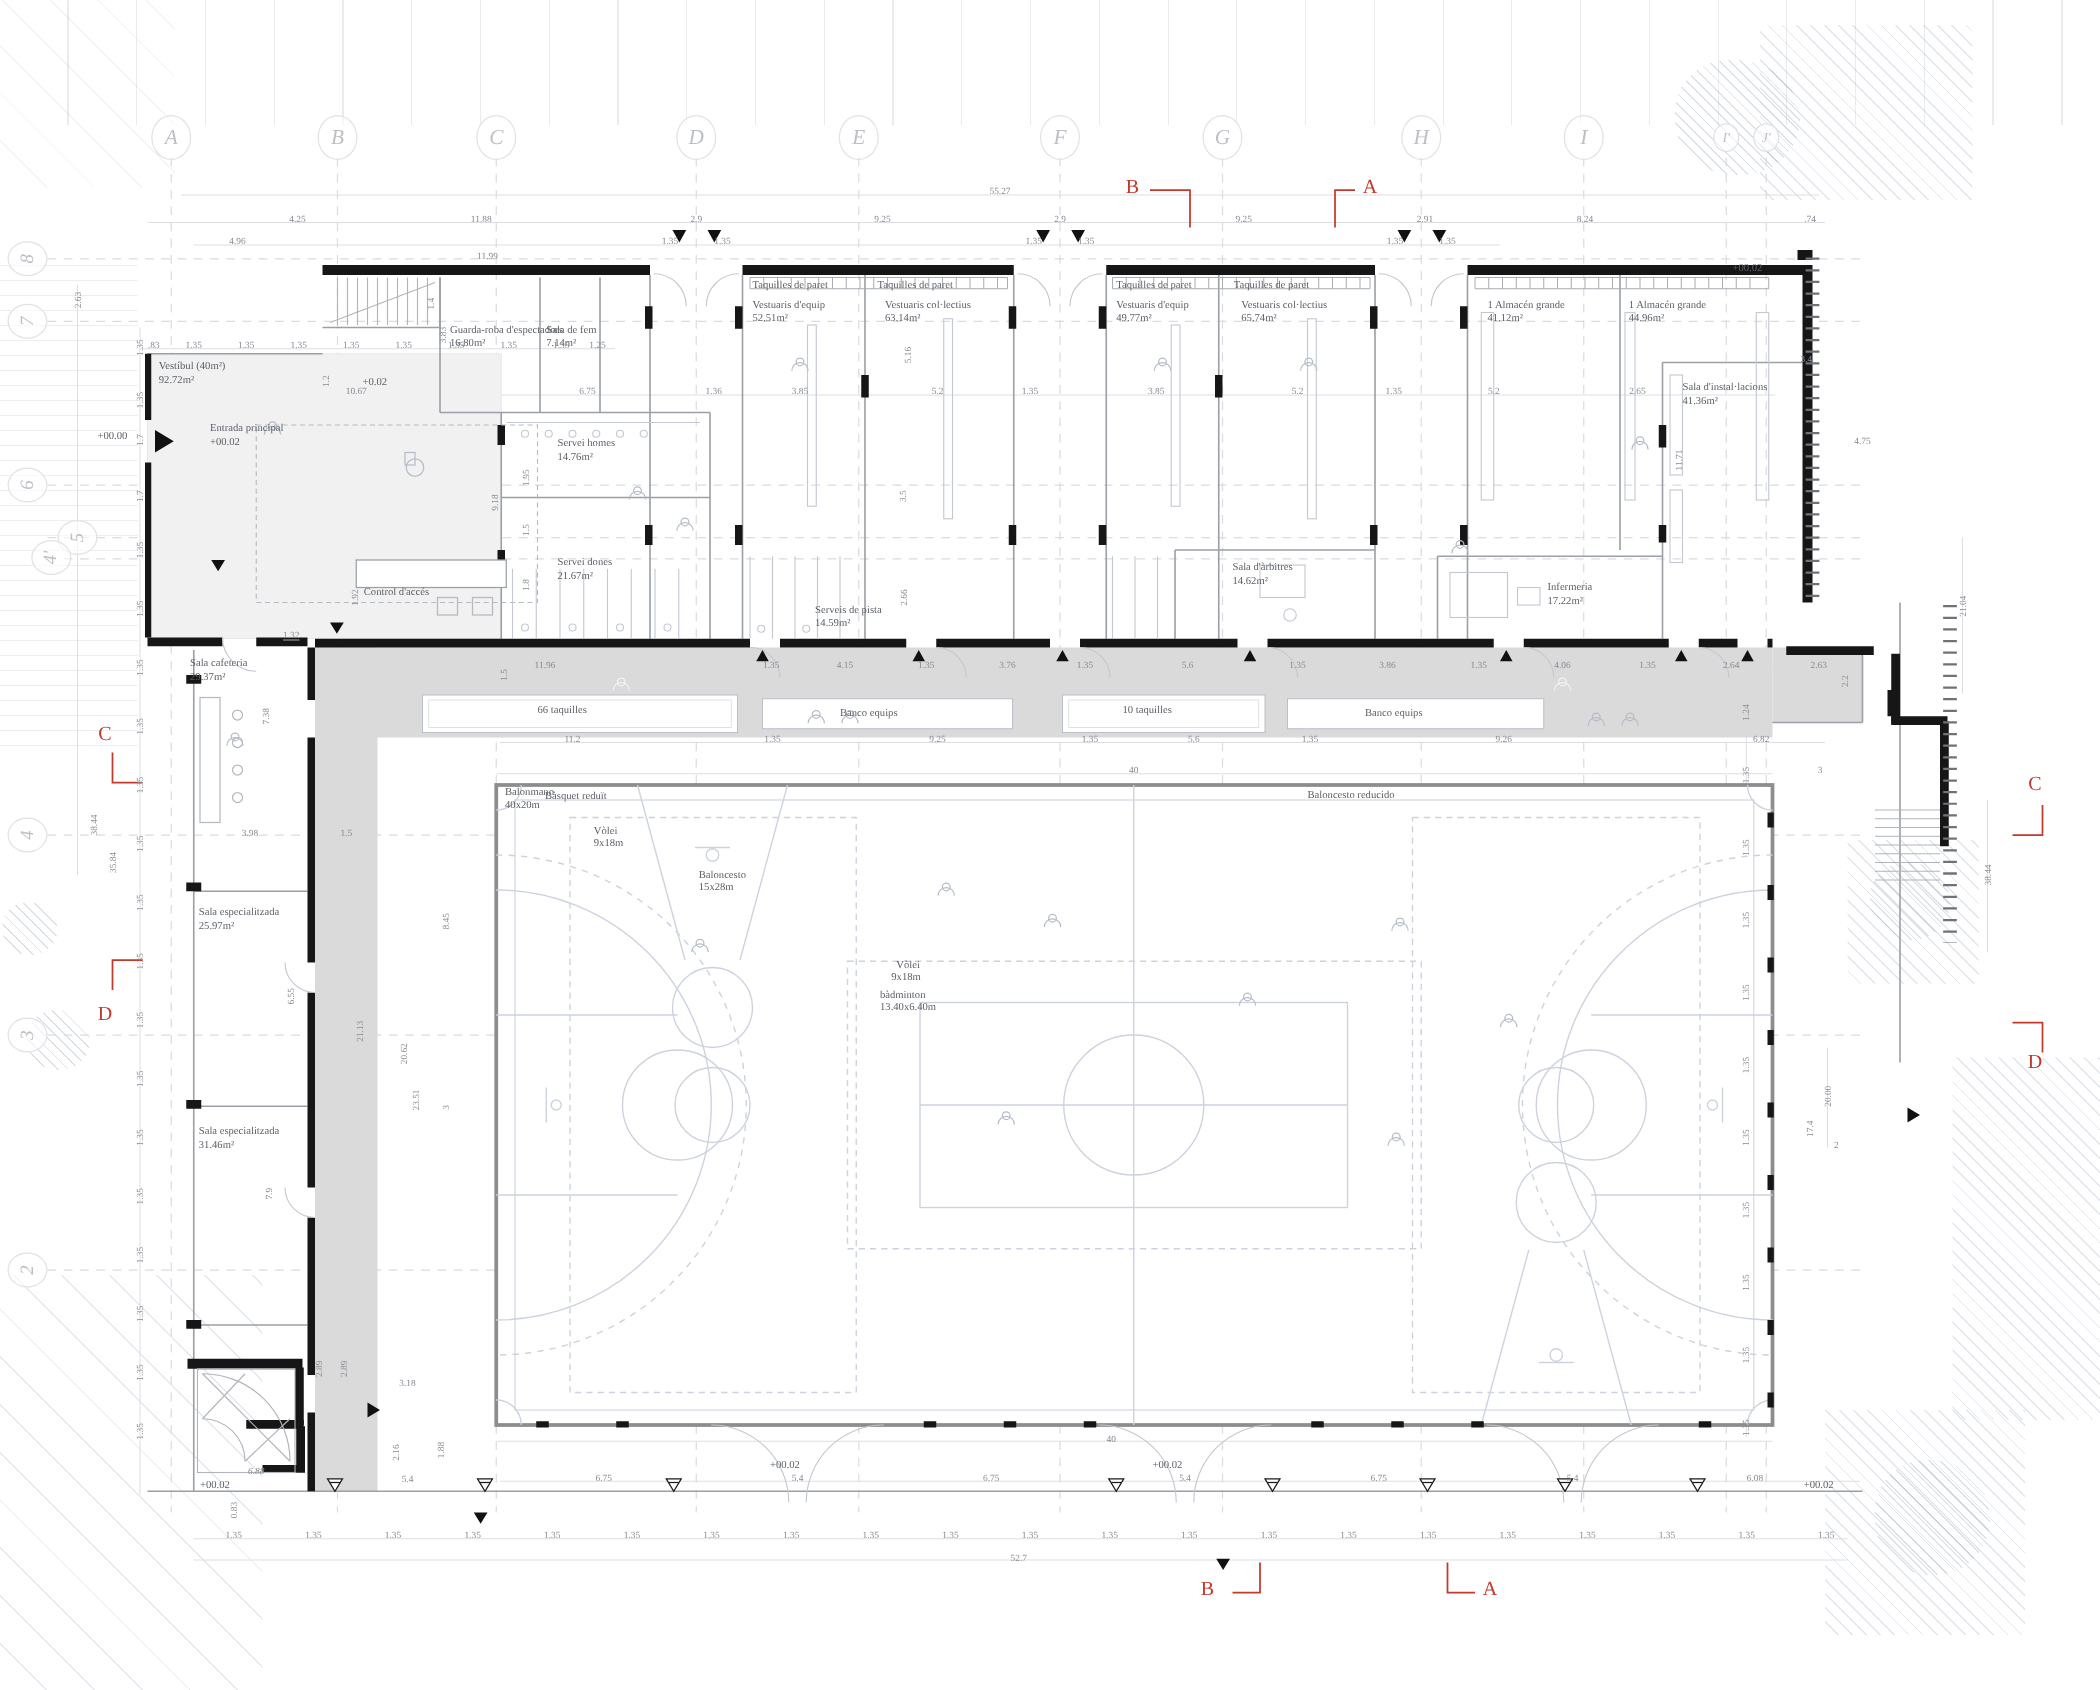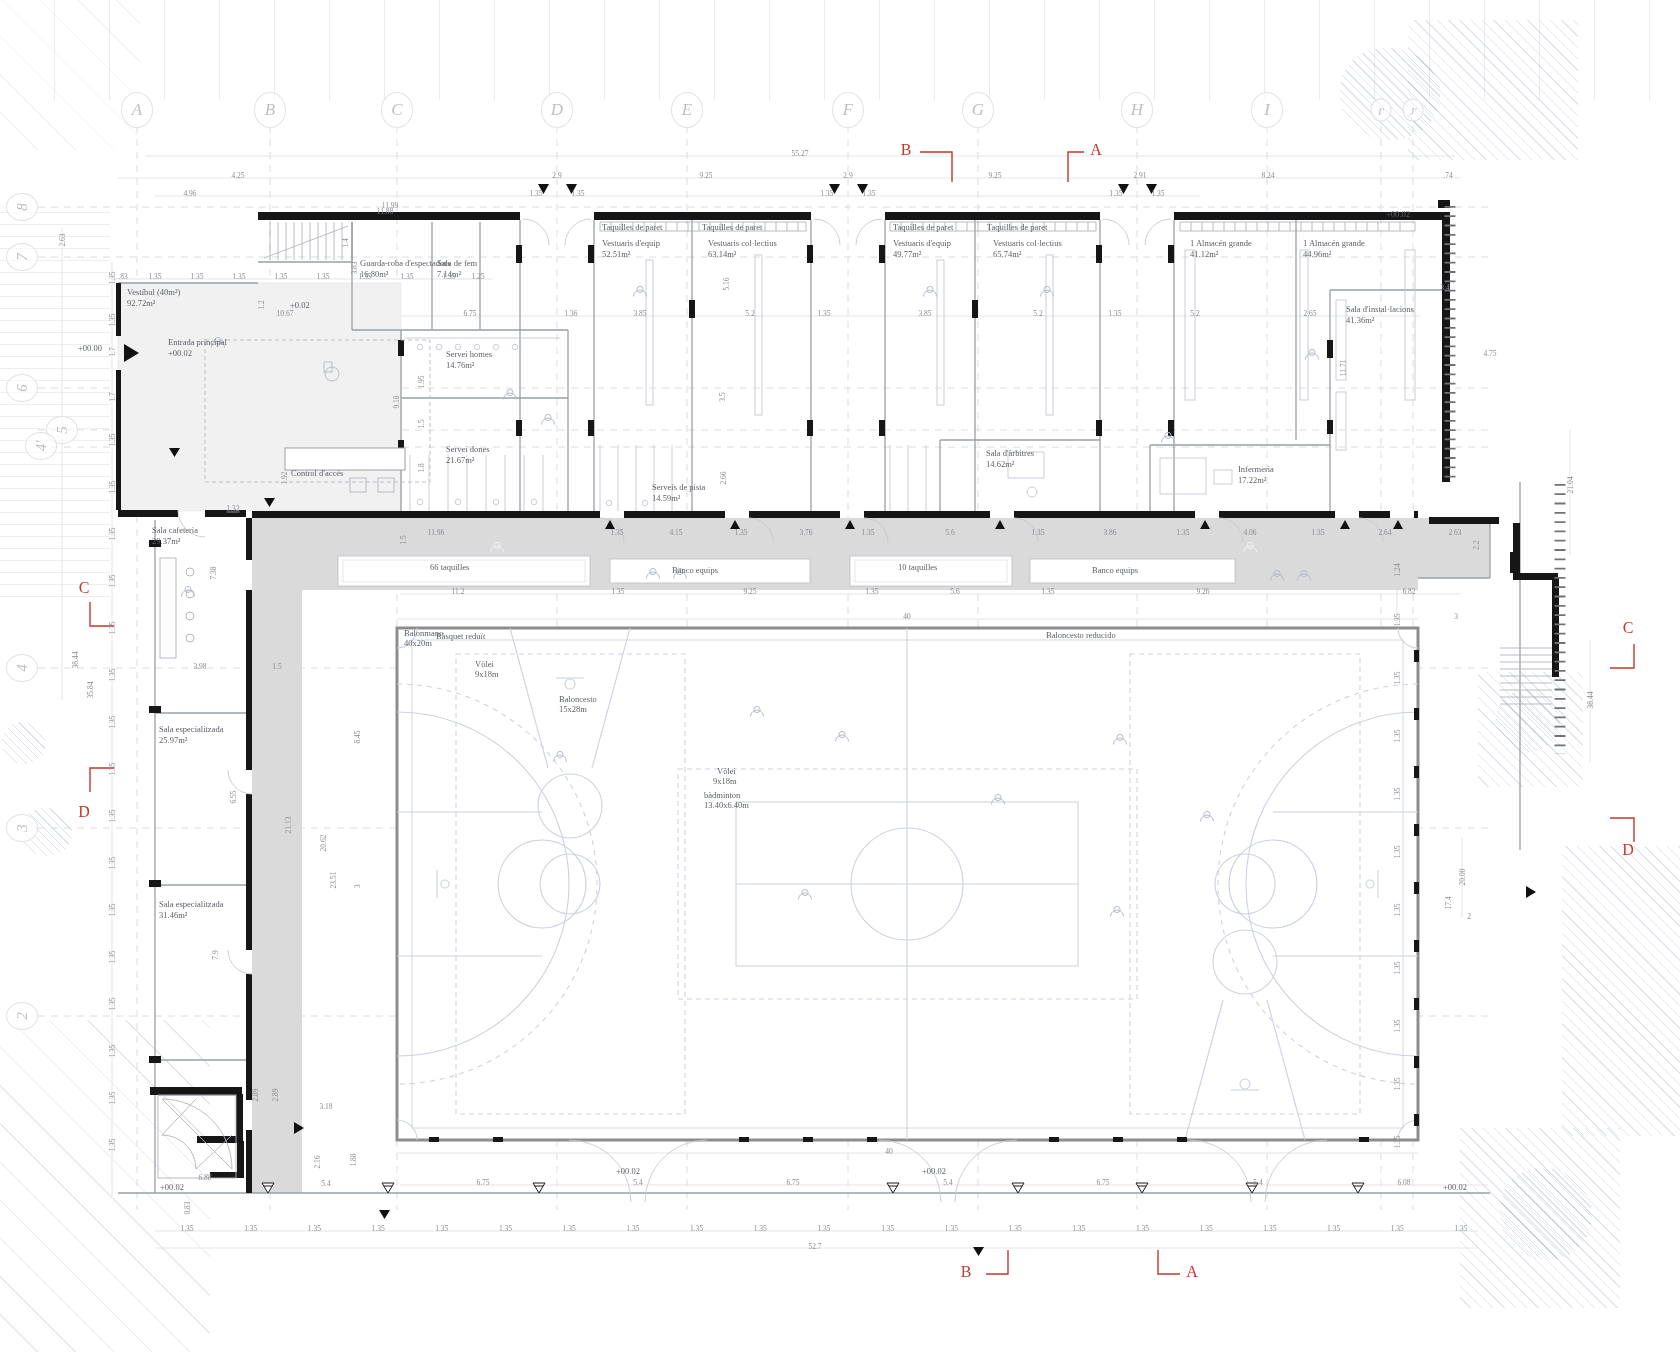--- a/index.html
+++ b/index.html
@@ -583,21 +583,21 @@
       <div class="lbl" style="left: 290px; top: 300px;">+0.02</div>
       <div class="lbl" style="left: 1386px; top: 209px;">+00.02</div>
       <div class="lbl" style="left: 160px; top: 1182px;">+00.02</div>
       <div class="lbl" style="left: 616px; top: 1166px;">+00.02</div>
       <div class="lbl" style="left: 922px; top: 1166px;">+00.02</div>
       <div class="lbl" style="left: 1443px; top: 1182px;">+00.02</div>
     </div>
   <div class="layer">
       <div class="dim" style="left: 800px; top: 153px;">55.27</div>
       <div class="dim" style="left: 238px; top: 175px;">4.25</div>
-      <div class="dim" style="left: 385px; top: 175px; margin-top: 36px;">11.88</div>
+      <div class="dim" style="left: 385px; top: 175px;">11.88</div>
       <div class="dim" style="left: 557px; top: 175px;">2.9</div>
       <div class="dim" style="left: 706px; top: 175px;">9.25</div>
       <div class="dim" style="left: 848px; top: 175px;">2.9</div>
       <div class="dim" style="left: 995px; top: 175px;">9.25</div>
       <div class="dim" style="left: 1140px; top: 175px;">2.91</div>
       <div class="dim" style="left: 1268px; top: 175px;">8.24</div>
       <div class="dim" style="left: 1448px; top: 175px;">.74</div>
       <div class="dim" style="left: 190px; top: 193px;">4.96</div>
       <div class="dim" style="left: 390px; top: 193px; margin-top: 12px;">11.99</div>
       <div class="dim" style="left: 536px; top: 193px;">1.35</div>

